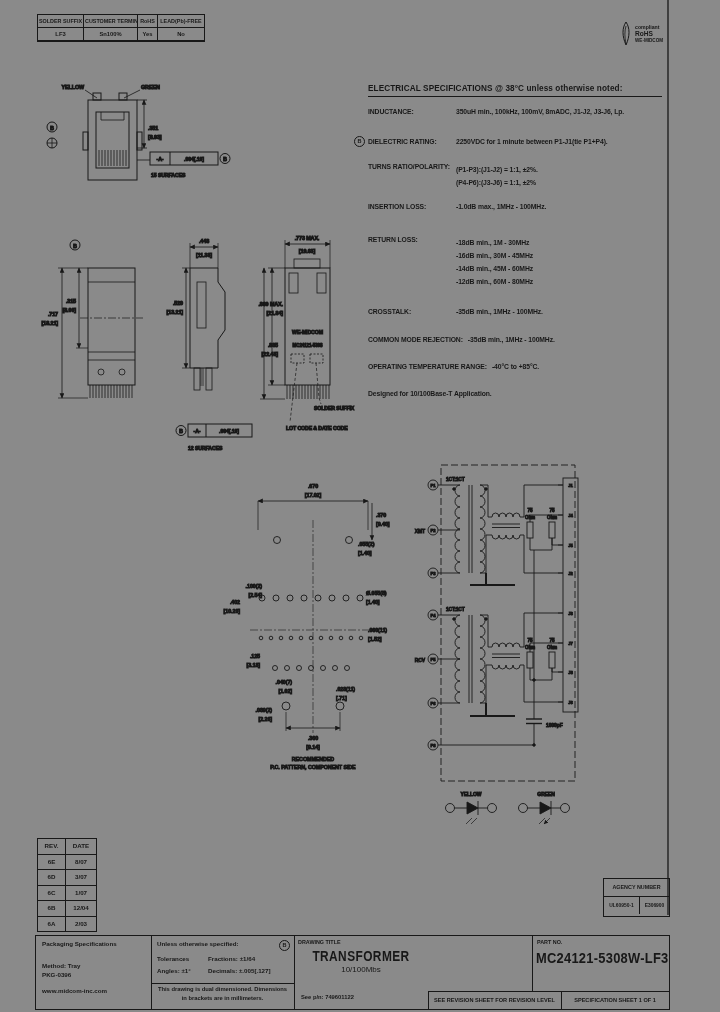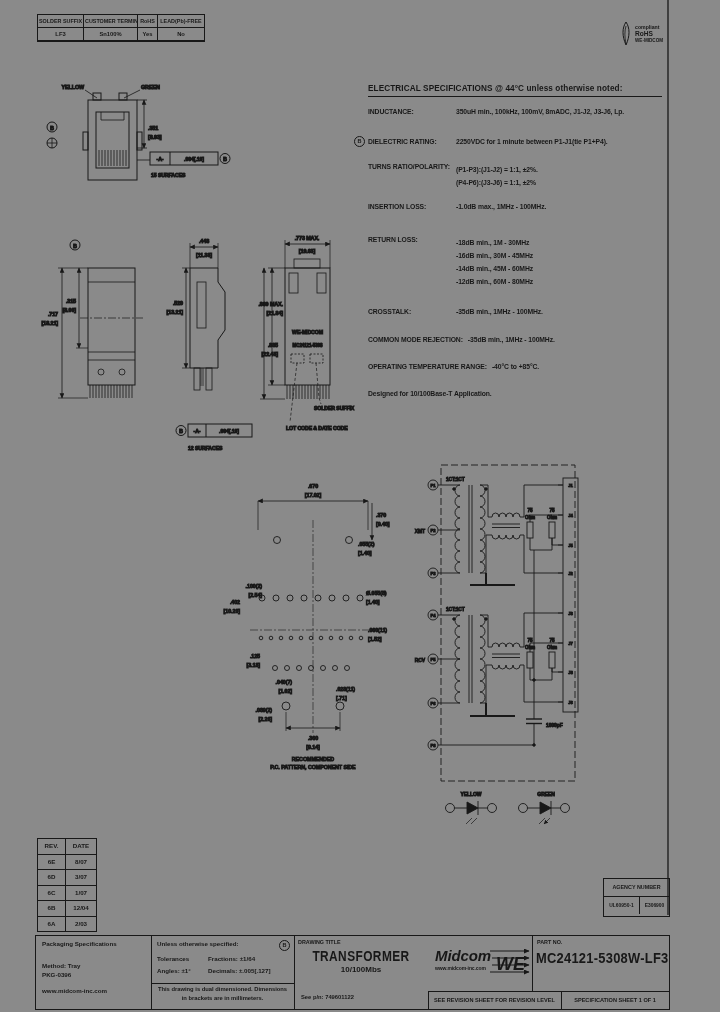--- a/index.html
+++ b/index.html
@@ -31,21 +31,21 @@
 .revtable .cell{border-right:1.2px solid #181818;border-bottom:1.2px solid #181818;font-size:6.2px;font-weight:bold;text-align:center;line-height:14.5px;height:14.5px}
 .revtable .lastcol{border-right:none}
 .revtable .lastrow{border-bottom:none}
 .revtable .rhead{border-bottom:1.8px solid #181818}
 
 .band{position:absolute;left:35px;top:935px;width:633px;height:73px;border:1.4px solid #181818}
 .vl{position:absolute;width:1.2px;background:#181818}
 .hl{position:absolute;height:1.2px;background:#181818}
 .bt{position:absolute;font-size:6.2px;font-weight:bold;white-space:nowrap}
 .tb-title{position:absolute;left:258px;top:12px;width:134px;text-align:center;font-size:14px;font-weight:bold;transform:scaleX(0.85);letter-spacing:0.5px}
-.tb-sub{position:absolute;left:258px;top:29px;width:134px;text-align:center;font-size:8px;font-weight:bold}
+.tb-sub{position:absolute;left:258px;top:29px;width:134px;text-align:center;font-size:8px;font-weight:normal}
 .partnum{position:absolute;left:500px;top:13px;font-size:15px;font-weight:bold;transform:scaleX(0.86);transform-origin:left top;white-space:nowrap;letter-spacing:0.3px}
 .centerbox{position:absolute;display:flex;align-items:center;justify-content:center;font-weight:bold;text-align:center}
 
 .agency{position:absolute;left:603px;top:878px;width:65px;height:37px;border:1.3px solid #181818}
 .ag-label{height:17px;line-height:17px;text-align:center;font-size:5.4px;font-weight:bold;border-bottom:1.2px solid #181818}
 .ag-cells{display:grid;grid-template-columns:36px 1fr;height:17px}
 .ag-cells div{font-size:4.9px;font-weight:bold;text-align:center;line-height:17px}
 .ag-c1{border-right:1.2px solid #181818}
 </style>
 </head>
@@ -352,21 +352,21 @@
     <path d="M7,24 C5.5,17 5.5,11 7,6" fill="none" stroke="#181818" stroke-width="0.8"></path>
   </svg>
   <div>
     <div class="badge-t1">compliant</div>
     <div class="badge-t2">RoHS</div>
     <div class="badge-t3">WE-MIDCOM</div>
   </div>
 </div>
 
 <div class="specs">
-  <div class="spec-title">ELECTRICAL SPECIFICATIONS @ 44°C unless otherwise noted:</div>
+  <div class="spec-title">ELECTRICAL SPECIFICATIONS @ 38°C unless otherwise noted:</div>
 
   <div class="spec-row" style="top:24px">
     <span class="sl">INDUCTANCE:</span>
     <span>350uH min., 100kHz, 100mV, 8mADC, J1-J2, J3-J6, Lp.</span>
   </div>
 
   <span class="balloon" style="left:-14px;top:52px">B</span>
   <div class="spec-row" style="top:54px">
     <span class="sl">DIELECTRIC RATING:</span>
     <span>2250VDC for 1 minute between P1-J1(tie P1+P4).</span>
@@ -459,38 +459,20 @@
   <div class="bt" style="left:121px;top:31px">Angles: ±1°</div>
   <div class="bt" style="left:172px;top:31px">Decimals: ±.005[.127]</div>
   <div class="bt" style="left:115px;top:50px;width:143px;text-align:center;font-size:5.8px">This drawing is dual dimensioned.  Dimensions</div>
   <div class="bt" style="left:115px;top:59px;width:143px;text-align:center;font-size:5.8px">in brackets are in millimeters.</div>
 
   <div class="bt" style="left:262px;top:3px;font-size:5.4px">DRAWING TITLE</div>
   <div class="tb-title">TRANSFORMER</div>
   <div class="tb-sub">10/100Mbs</div>
   <div class="bt" style="left:265px;top:58px;font-size:5.8px">See p/n: 749601122</div>
 
-  <div class="abs" style="left:398px;top:6px">
-    <svg width="100" height="44" viewBox="0 0 100 44">
-      <defs>
-        <marker id="lar" markerWidth="6" markerHeight="6" refX="5" refY="2.5" orient="auto">
-          <path d="M0,0L5.5,2.5L0,5Z" fill="#181818"></path>
-        </marker>
-      </defs>
-      <text x="1" y="19" font-size="15" font-style="italic">Midcom</text>
-      <text x="1" y="28" font-size="5">www.midcom-inc.com</text>
-      <text x="62" y="28" font-size="18" font-style="italic">WE</text>
-      <g stroke="#181818" stroke-width="1">
-        <line x1="56" y1="9" x2="95" y2="9" marker-end="url(#lar)"></line>
-        <line x1="58" y1="16" x2="95" y2="16" marker-end="url(#lar)"></line>
-        <line x1="58" y1="23" x2="95" y2="23" marker-end="url(#lar)"></line>
-        <line x1="56" y1="30" x2="95" y2="30" marker-end="url(#lar)"></line>
-      </g>
-    </svg>
-  </div>
 
   <div class="bt" style="left:501px;top:3px;font-size:5.4px">PART NO.</div>
   <div class="partnum">MC24121-5308W-LF3</div>
 
   <div class="centerbox" style="left:392px;top:55px;width:133px;height:18px;font-size:5.6px">SEE REVISION SHEET FOR REVISION LEVEL</div>
   <div class="centerbox" style="left:525px;top:55px;width:108px;height:18px;font-size:5.6px">SPECIFICATION SHEET  1  OF  1</div>
 </div>
 
 </div>
 

